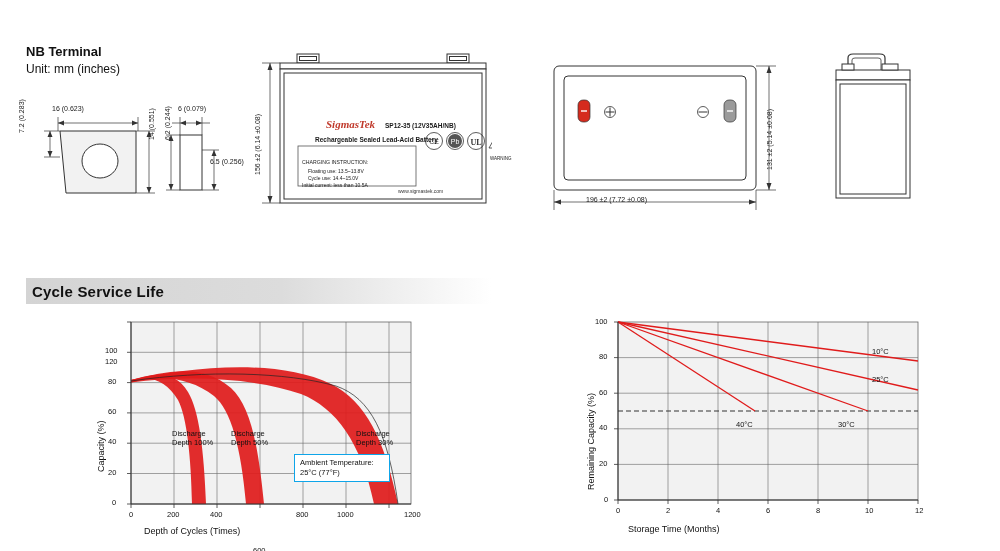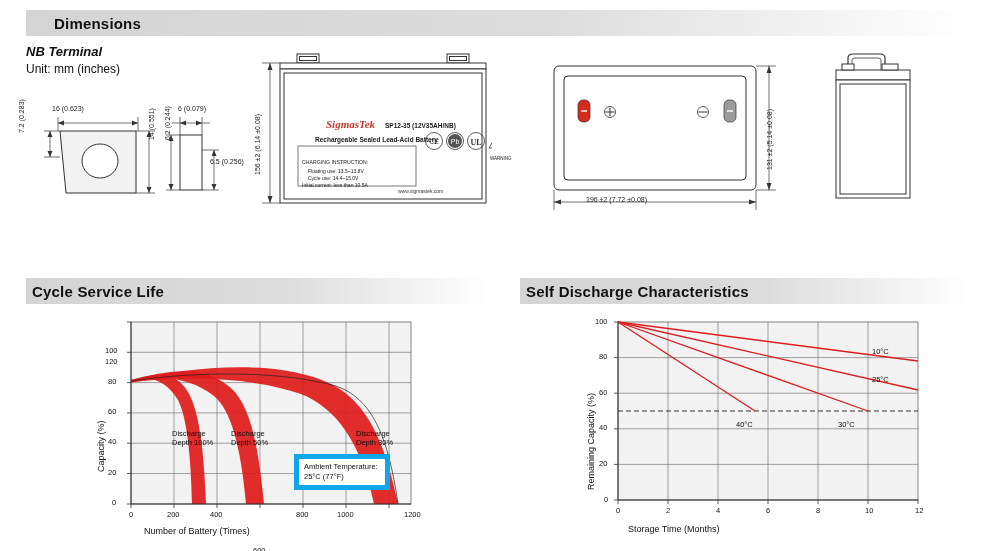--- a/index.html
+++ b/index.html
@@ -23,21 +23,21 @@
   .section-bar .title {
     font-size: 15px; font-weight: bold; color: #111;
     padding-left: 28px; letter-spacing: 0.2px;
   }
   #bar-dimensions { left: 26px; top: 10px; width: 944px; }
   #bar-cycle { left: 26px; top: 278px; width: 465px; }
   #bar-self { left: 520px; top: 278px; width: 450px; }
   #bar-cycle .title, #bar-self .title { padding-left: 6px; text-align: center; }
 
   .sub-title {
-    position: absolute; font-size: 13px; font-weight: bold; color: #111; font-style: italic;
+    position: absolute; font-size: 13px; font-weight: bold; color: #111;
   }
   .sub-unit {
     position: absolute; font-size: 12px; color: #111;
   }
 
   
   .t { position: absolute; font-size: 7px; color: #1a1a1a; white-space: nowrap; }
 
   svg { display: block; }
   .dim { stroke: #333; stroke-width: 0.7; fill: none; }
@@ -55,31 +55,28 @@
   .axis-label {
     position: absolute; font-size: 9px; color: #111; white-space: nowrap;
   }
   .axis-label.vert {
     transform: rotate(-90deg); transform-origin: left top;
   }
   .tick { position: absolute; font-size: 7.5px; color: #111; }
   .anno { position: absolute; font-size: 7.5px; color: #111; line-height: 1.25; }
   .anno-box {
     position: absolute; font-size: 7.5px; color: #111; line-height: 1.3;
-    border: 5px solid #0ea5e9; padding: 3px 5px; background: #fff;
+    border: 1px solid #0ea5e9; padding: 3px 5px; background: #fff;
   }
 </style>
 </head>
 <body>
 
 <div class="page">
 
-  <div class="section-bar" id="bar-dimensions">
-    <span class="title">Dimensions</span>
-  </div>
 
   <div class="sub-title" style="left:26px; top:44px;">NB Terminal</div>
   <div class="sub-unit" style="left:26px; top:62px;">Unit: mm (inches)</div>
 
   <div style="position:absolute; left:20px; top:95px;">
     <svg width="215" height="115" viewBox="0 0 215 115">
 
       <line class="dim" x1="38" y1="22" x2="38" y2="36"></line>
       <line class="dim" x1="118" y1="22" x2="118" y2="36"></line>
       <line class="dim" x1="38" y1="28" x2="118" y2="28"></line>
@@ -296,31 +293,28 @@
 
     <div class="tick" style="left:103px; top:198px;">0</div>
     <div class="tick" style="left:141px; top:198px;text-align:right;">200</div>
     <div class="tick" style="left:184px; top:198px;">400</div>
     <div class="tick" style="left:227px; top:198px;margin-top:36px;">600</div>
     <div class="tick" style="left:270px; top:198px;">800</div>
     <div class="tick" style="left:311px; top:198px;">1000</div>
     <div class="tick" style="left:354px; top:198px;margin-left:24px;">1200</div>
 
     <div class="axis-label vert" style="left:70px; top:160px;">Capacity (%)</div>
-    <div class="axis-label" style="left:118px; top:214px;">Number of Battery (Times)</div>
+    <div class="axis-label" style="left:118px; top:214px;">Depth of Cycles (Times)</div>
 
     <div class="anno" style="left:146px; top:117px; width:48px;">Discharge Depth 100%</div>
     <div class="anno" style="left:205px; top:117px; width:48px;">Discharge Depth 50%</div>
     <div class="anno" style="left:330px; top:117px; width:48px;">Discharge Depth 30%</div>
     <div class="anno-box" style="left:268px; top:142px; width:96px;">Ambient Temperature: 25°C (77°F)</div>
   </div>
 
-  <div class="section-bar" id="bar-self">
-    <span class="title">Self Discharge Characteristics</span>
-  </div>
 
   <div class="chart-wrap" style="left:520px; top:312px; width:450px; height:235px;">
     <svg width="450" height="235" viewBox="0 0 450 235">
 
       <rect x="98" y="10" width="300" height="178" fill="#f2f2f2" stroke="#666" stroke-width="0.8"></rect>
 
       <g stroke="#666" stroke-width="0.6">
         <line x1="148" y1="10" x2="148" y2="188"></line>
         <line x1="198" y1="10" x2="198" y2="188"></line>
         <line x1="248" y1="10" x2="248" y2="188"></line>

